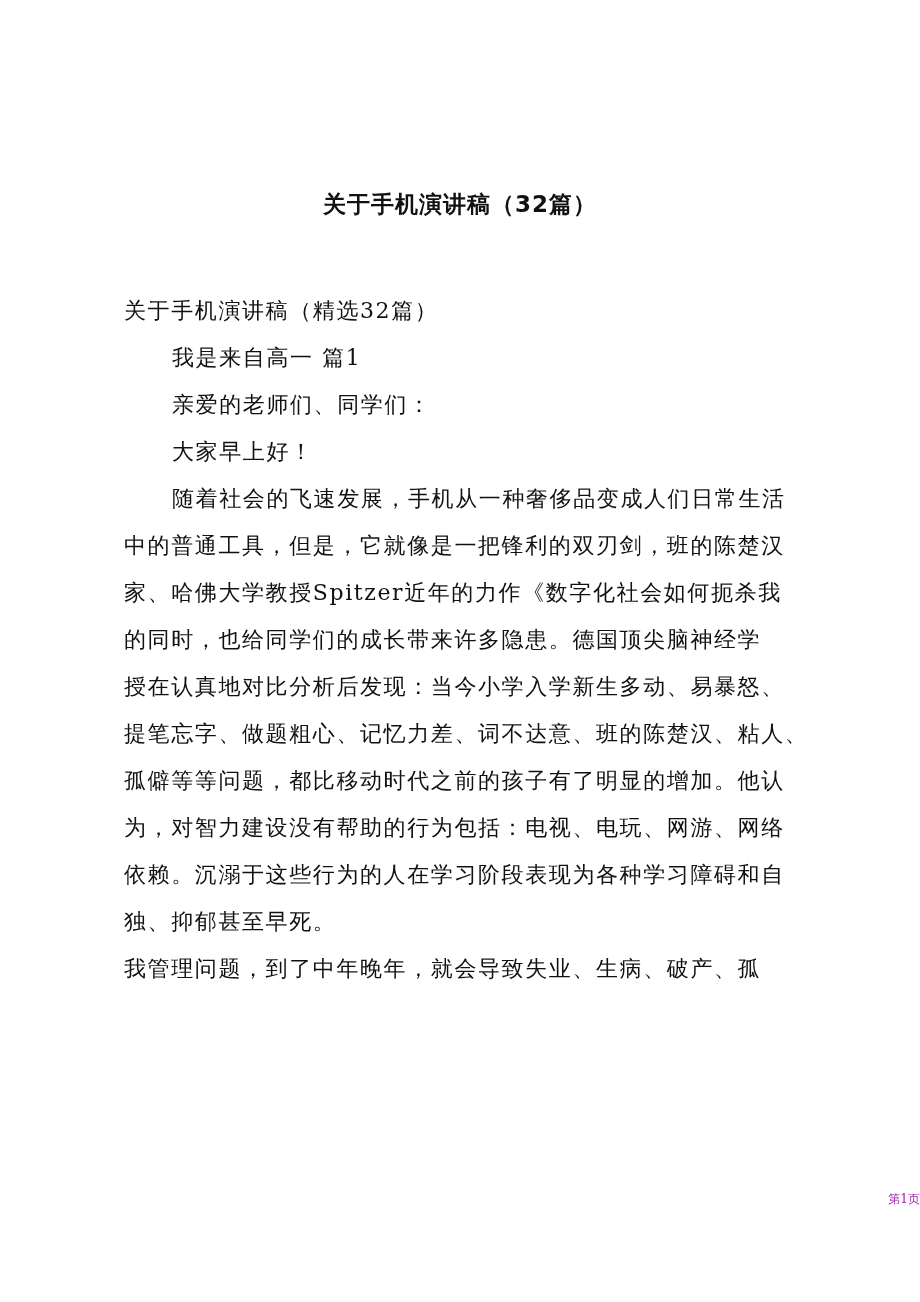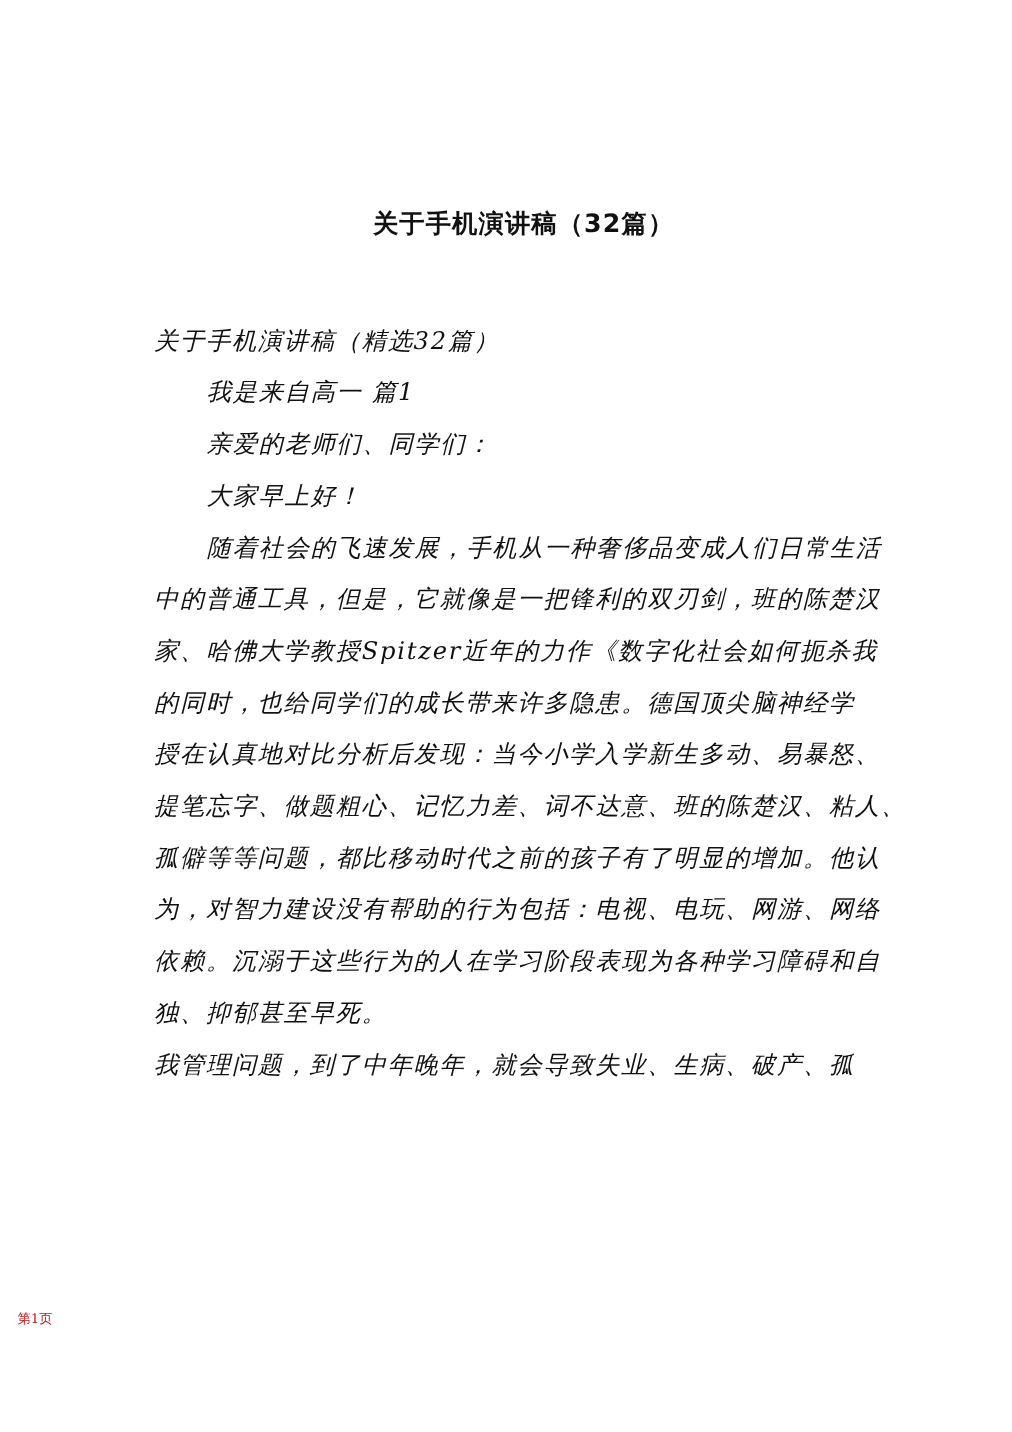--- a/index.html
+++ b/index.html
@@ -10,21 +10,21 @@
     body {
       width: 920px;
       height: 1302px;
       position: relative;
       overflow: hidden;
       font-family: "DejaVu Serif", "Liberation Serif", serif;
       color: #111111;
     }
     .page {
       position: absolute;
-      left: 16px; top: 0;
+      left: 0; top: 0;
       width: 884px;
       height: 1302px;
       background: #ffffff;
     }
     .doc-title {
       position: absolute;
       top: 188px;
       left: 0;
       width: 920px;
       text-align: center;
@@ -35,39 +35,38 @@
       font-family: "DejaVu Sans", "Liberation Sans", sans-serif;
     }
     .body-text {
       position: absolute;
       top: 287px;
       left: 124px;
       width: 692px;
       font-size: 22px;
       line-height: 47px;
       letter-spacing: 1.6px;
-      font-style: italic;
     }
     .line {
       display: block;
       white-space: nowrap;
       height: 47px;
     }
     .indent {
       padding-left: 48px;
     }
     .footer {
       position: absolute;
       top: 1190px;
       left: 0;
       width: 920px;
-      text-align: left;
+      text-align: right;
       font-size: 12px;
       line-height: 18px;
-      color: #b91c1c;
+      color: #a21caf;
     }
   </style>
 </head>
 <body>
 
 <div class="page">
 
   <div class="doc-title">关于手机演讲稿（32篇）</div>
 
   <div class="body-text">

